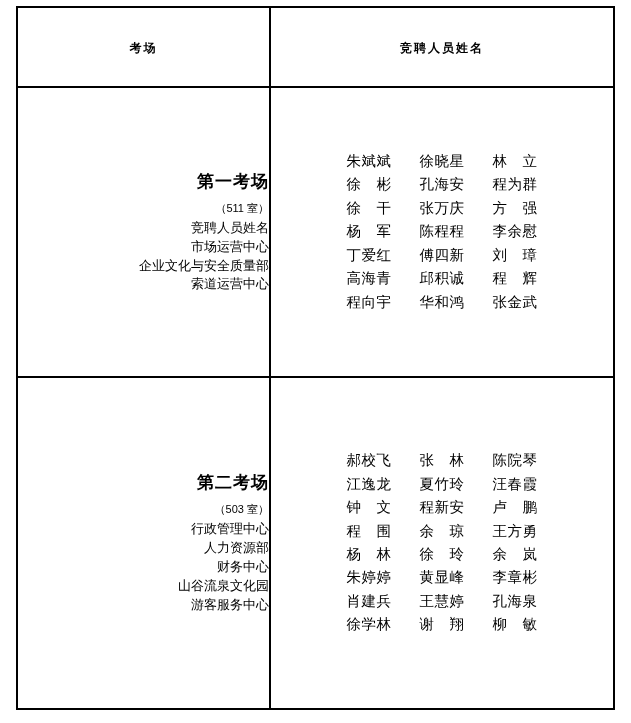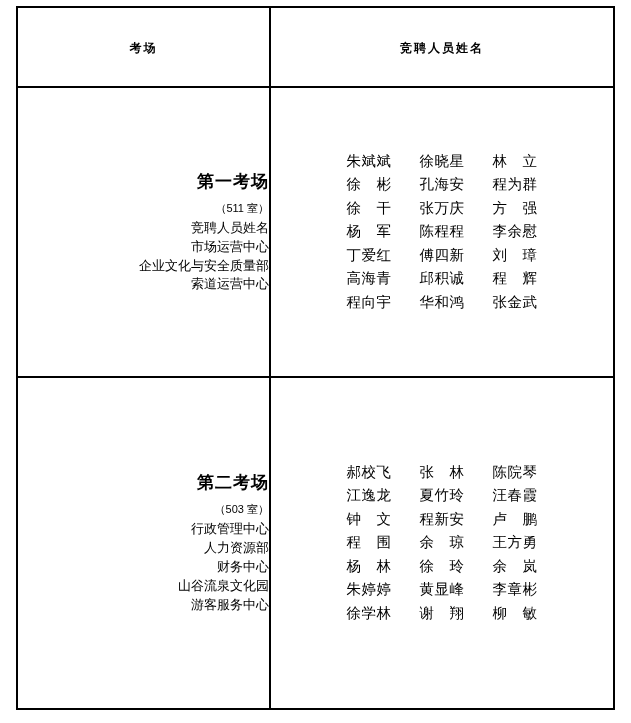--- a/index.html
+++ b/index.html
@@ -198,20 +198,25 @@
               <span class="name-item">杨　林</span>
               <span class="name-item">徐　玲</span>
               <span class="name-item">余　岚</span>
             </div>
             <div class="names-row">
               <span class="name-item">朱婷婷</span>
               <span class="name-item">黄显峰</span>
               <span class="name-item">李章彬</span>
             </div>
             <div class="names-row">
+              <span class="name-item">肖建兵</span>
+              <span class="name-item">王慧婷</span>
+              <span class="name-item">孔海泉</span>
+            </div>
+            <div class="names-row">
               <span class="name-item">徐学林</span>
               <span class="name-item">谢　翔</span>
               <span class="name-item">柳　敏</span>
             </div>
           </div>
         </td>
       </tr>
     </tbody>
   </table>
 </div>

